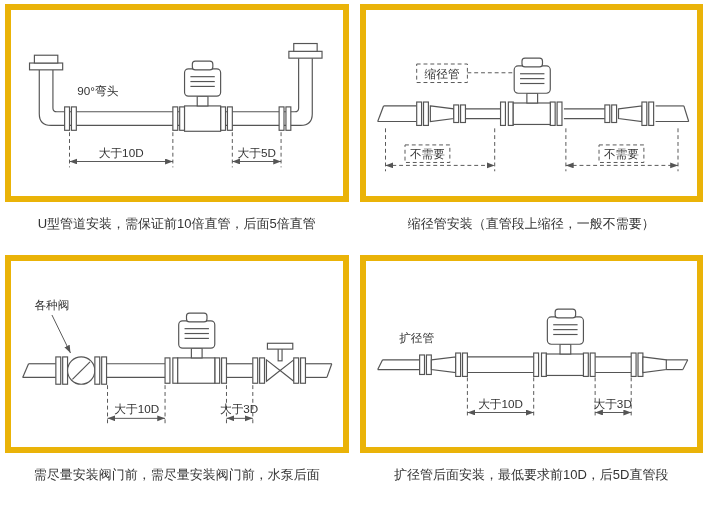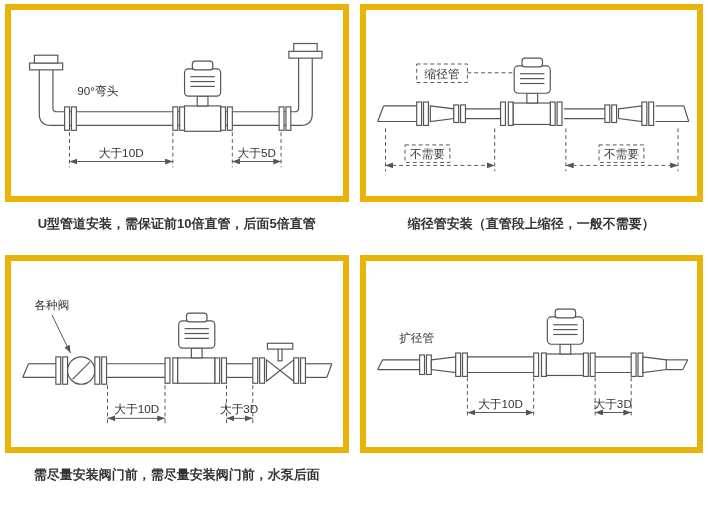--- a/index.html
+++ b/index.html
@@ -2,21 +2,21 @@
 <html><head>
 <meta charset="utf-8">
 <style>
   html,body{margin:0;padding:0;background:#ffffff;}
   body{width:708px;height:506px;font-family:"Liberation Sans",sans-serif;}
   .page{width:708px;height:506px;box-sizing:border-box;padding:4px 5px;display:grid;
         grid-template-columns:1fr 1fr;column-gap:11px;row-gap:4px;background:#fff;}
   .cell{display:flex;flex-direction:column;}
   .panel{border:6px solid #eab308;height:198px;background:#fff;box-sizing:border-box;overflow:hidden;}
   .panel svg{display:block;width:100%;height:100%;}
-  .caption{text-align:center;font-size:13px;color:#333;padding:13px 2px 10px;line-height:1.4;font-weight:bold;}
+  .caption{text-align:center;font-size:13px;color:#333;padding:13px 2px 10px;line-height:1.4;}
   .caption div{white-space:nowrap;}
   
   .pl{stroke:#555;stroke-width:1.2;fill:none;}
   .fw{fill:#fff;stroke:#555;stroke-width:1.2;}
   .dash{stroke:#555;stroke-width:1;fill:none;stroke-dasharray:4 3;}
   .dim{stroke:#555;stroke-width:1;fill:none;}
   text{font-family:"Liberation Sans",sans-serif;font-size:12px;fill:#333;}
   .mid{text-anchor:middle;}
 </style>
 </head>
@@ -261,15 +261,18 @@
           <line class="dash" x1="172" y1="110" x2="172" y2="152"></line>
           <line class="dash" x1="235" y1="110" x2="235" y2="152"></line>
           <line class="dash" x1="272" y1="110" x2="272" y2="152"></line>
           <line class="dim" x1="104" y1="146" x2="172" y2="146" marker-start="url(#a4)" marker-end="url(#a4)"></line>
           <line class="dim" x1="235" y1="146" x2="272" y2="146" marker-start="url(#a4)" marker-end="url(#a4)"></line>
           <text class="mid" x="138" y="141">大于10D</text>
           <text class="mid" x="253" y="141">大于3D</text>
         </g>
       </svg>
     </div>
+    <div class="caption">
+      <div>扩径管后面安装，最低要求前10D，后5D直管段</div>
+    </div>
   </div>
 
 </div>
 
 </body></html>

